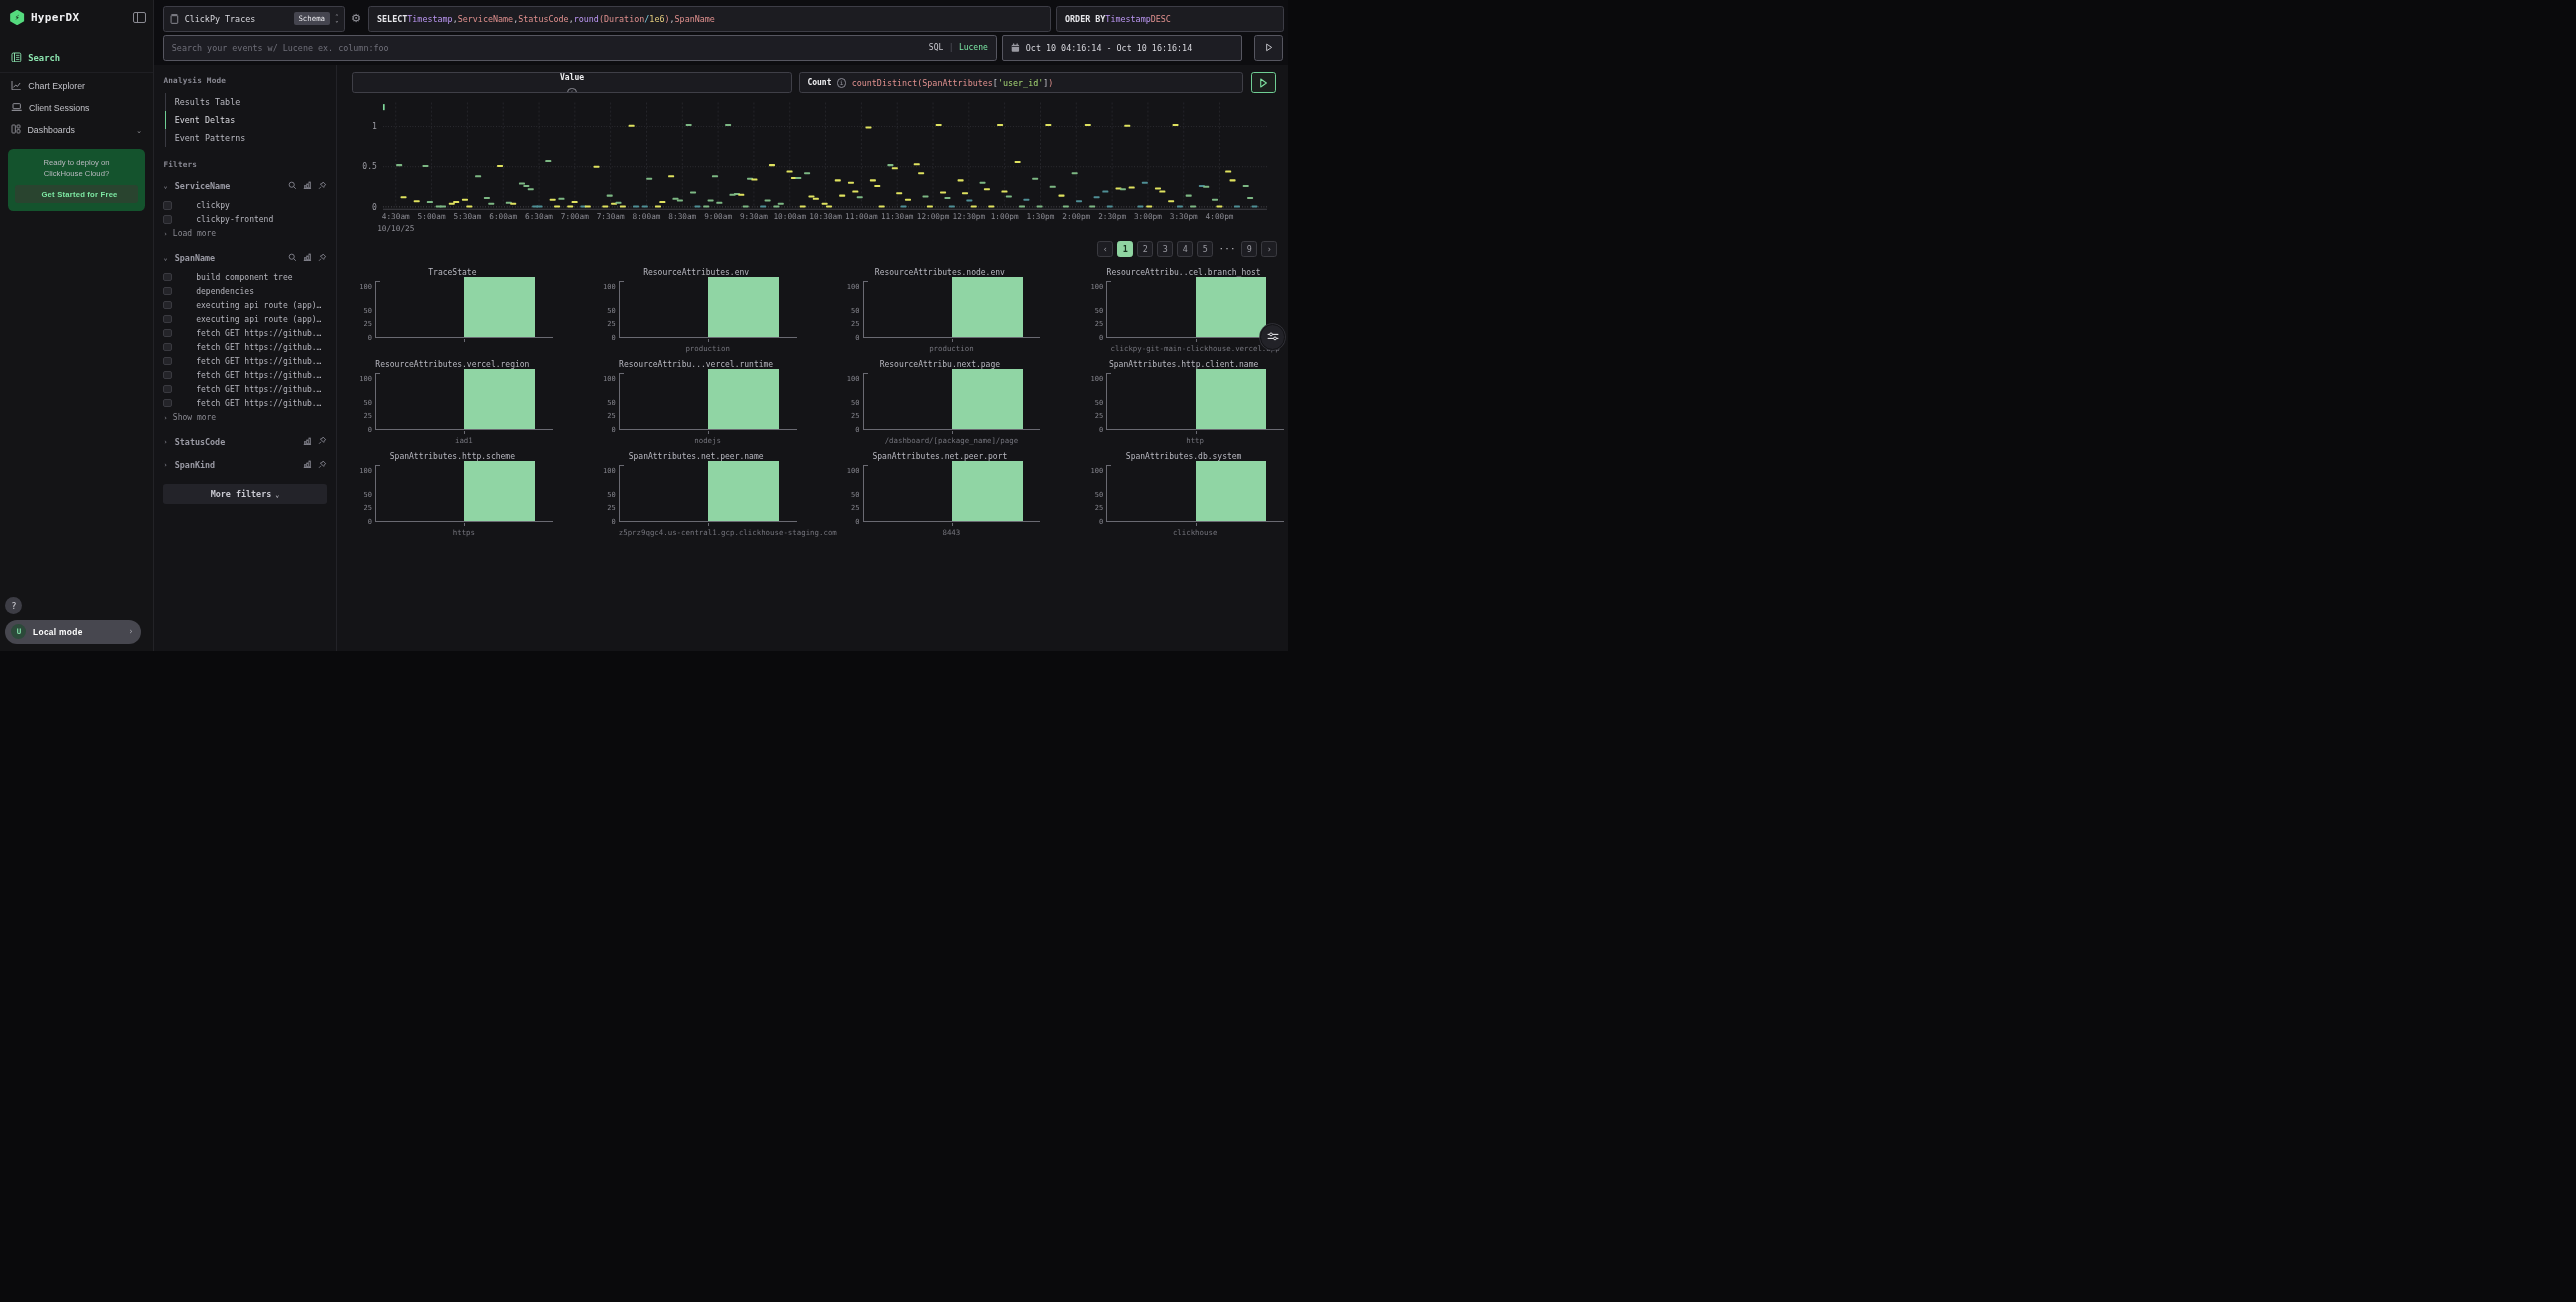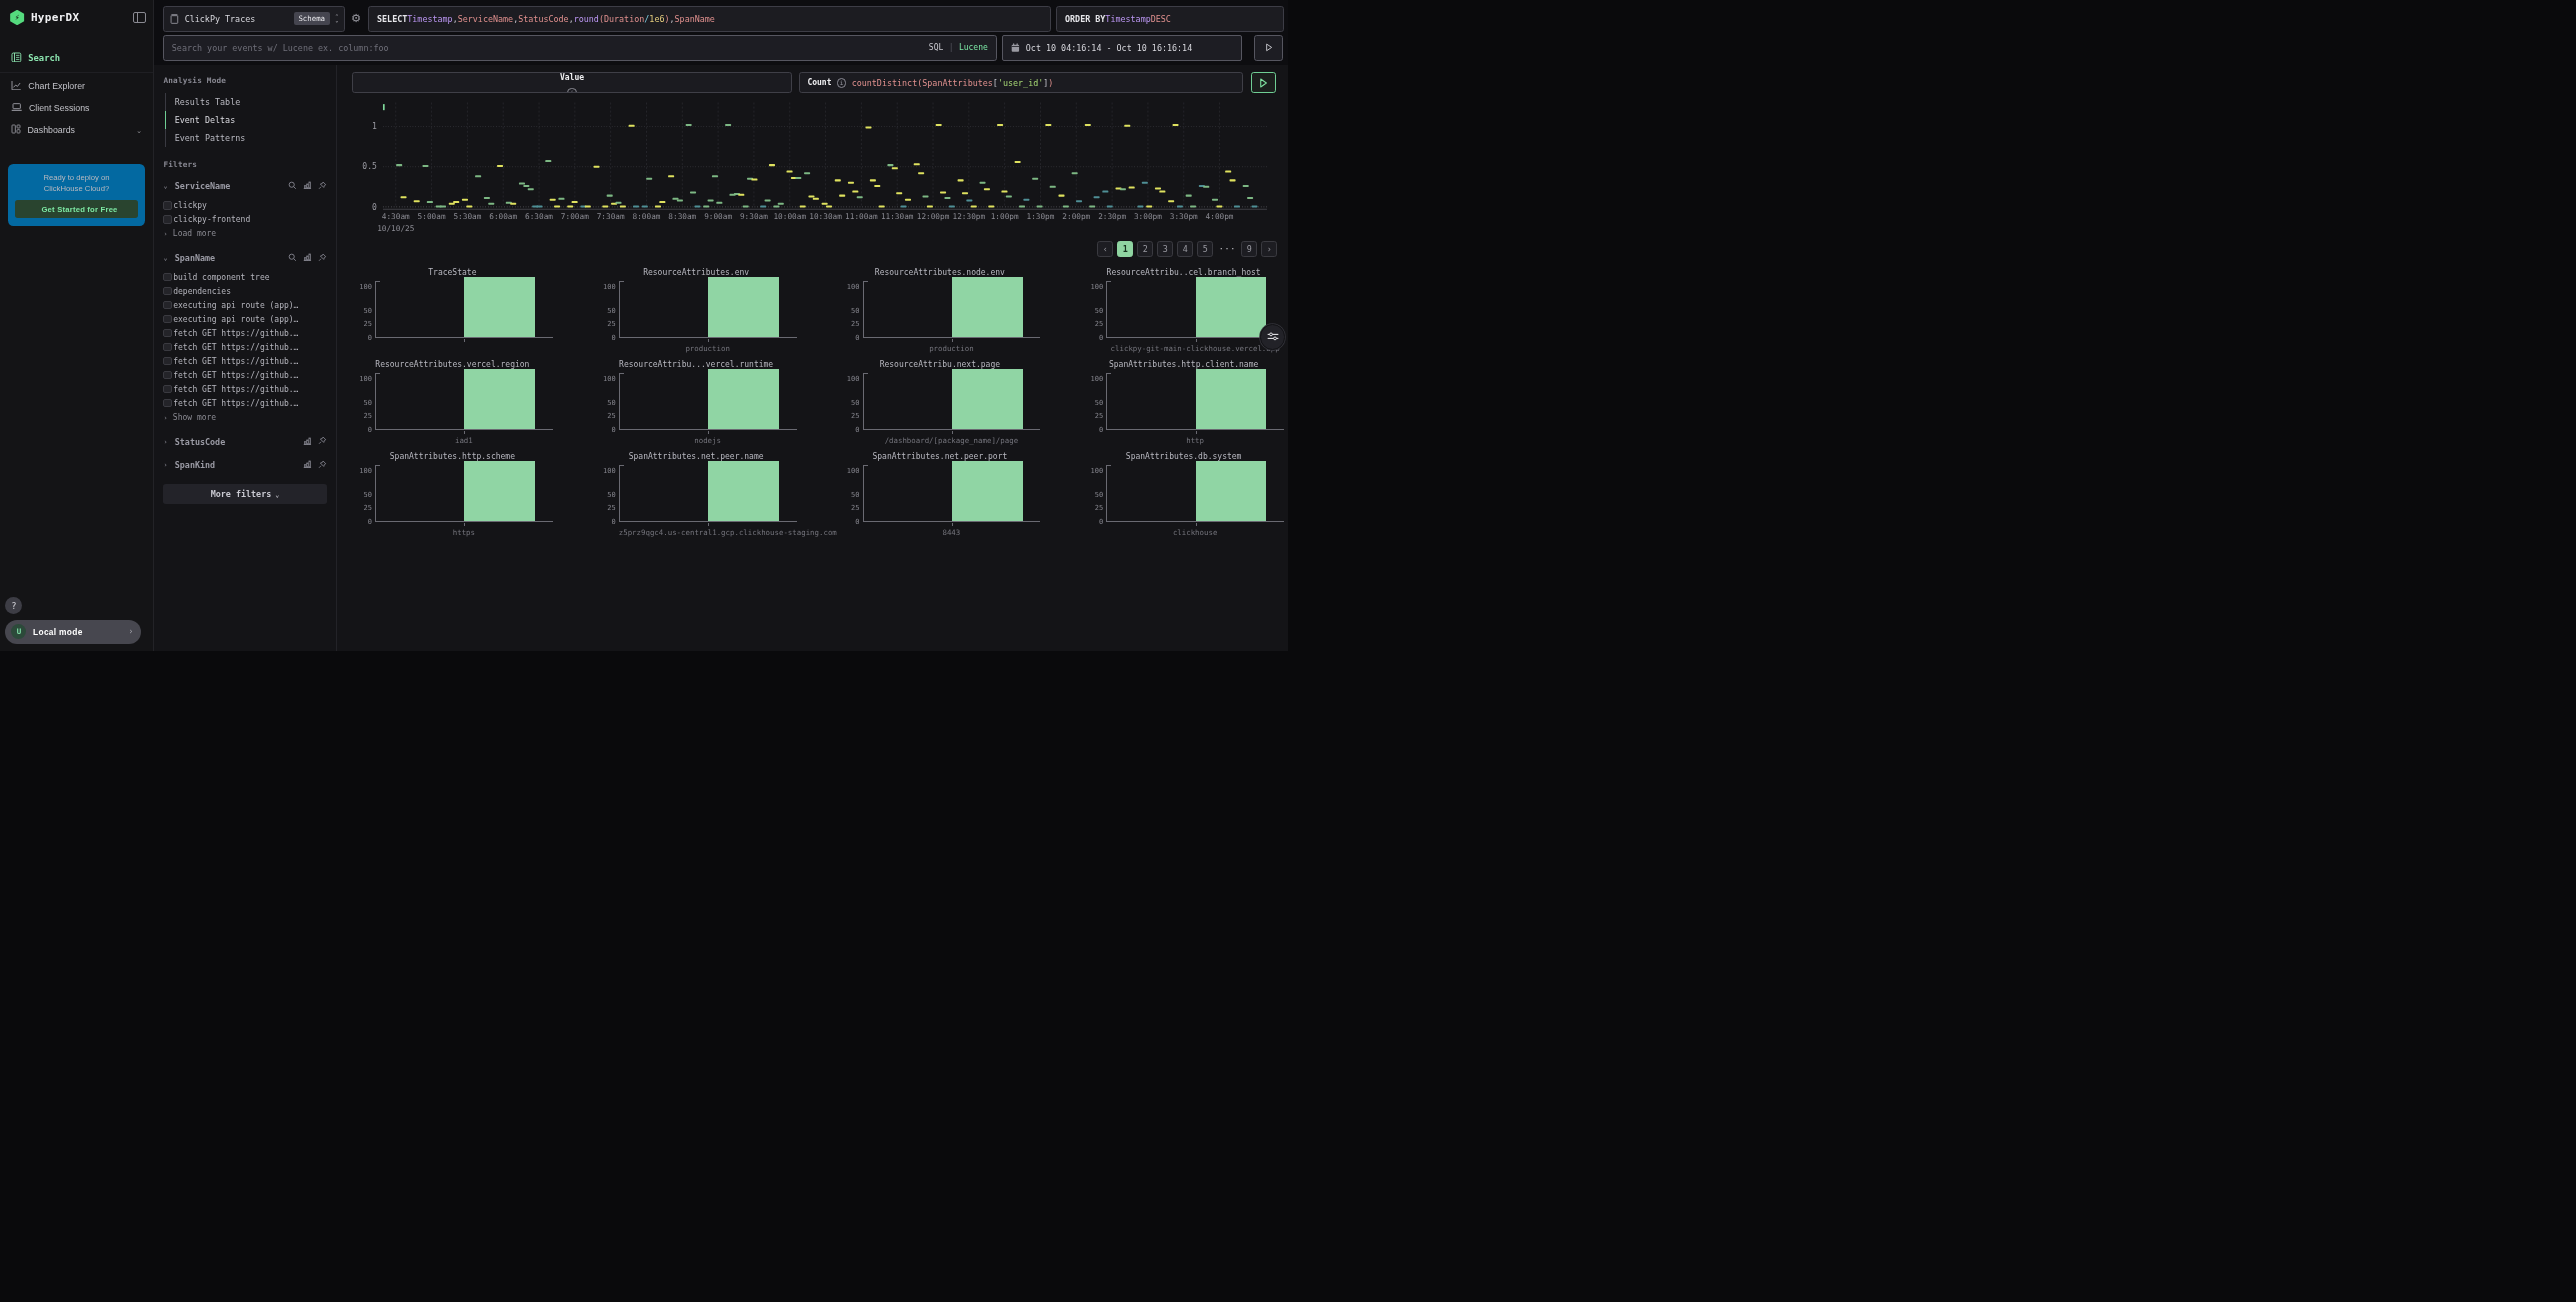--- a/index.html
+++ b/index.html
@@ -13,21 +13,21 @@
   .logo-hex { width:15.5px; height:15.5px; background:#55da7e; clip-path:polygon(50% 0,95% 26%,95% 74%,50% 100%,5% 74%,5% 26%); display:flex; align-items:center; justify-content:center; color:#0c0c0e; font-size:8px; font-weight:bold; }
   .logo-title { font-weight:bold; font-size:11px; color:#f2f2f4; letter-spacing:0.3px; flex:1; }
   .collapse-btn { width:13.5px; height:11.4px; border:1px solid #8a8a92; border-radius:2px; position:relative; cursor:pointer; }
   .collapse-btn::after { content:""; position:absolute; left:3.4px; top:0; bottom:0; width:1px; background:#8a8a92; }
   .nav { position:absolute; top:47px; left:0; right:0; }
   .nav-item { height:22px; display:flex; align-items:center; gap:6.7px; padding:0 10.8px; font-family:"Liberation Sans",sans-serif; font-size:8.8px; color:#c3c3c9; cursor:pointer; }
   .nav-item svg { flex:0 0 auto; }
   .nav-item.active { color:#8be3ae; font-weight:bold; font-family:"DejaVu Sans Mono","Liberation Mono",monospace; font-size:8.8px; }
   .nav-div { height:0.7px; background:#1f1f23; margin:2.7px 0; }
   .nav-chev { margin-left:auto; color:#9a9aa0; font-size:7.4px; }
-  .promo { position:absolute; top:164px; left:8px; right:8px; background:#0369a1; border-radius:5.4px; padding:8px 6.7px 8px; text-align:center; }
+  .promo { position:absolute; top:149px; left:8px; right:8px; background:#14532d; border-radius:5.4px; padding:8px 6.7px 8px; text-align:center; }
   .promo-text { font-family:"Liberation Sans",sans-serif; font-size:7.7px; color:#b9b9bf; line-height:1.45; }
   .promo-btn { margin-top:6px; width:100%; height:17.5px; background:#29442f; border:none; border-radius:2.7px; color:#7de8a3; font-family:"Liberation Sans",sans-serif; font-weight:bold; font-size:7.7px; letter-spacing:0.2px; cursor:pointer;padding-left:6px; }
   .help-fab { position:absolute; left:5.4px; top:597px; width:17px; height:17px; border-radius:50%; background:#3d3d45; color:#d6d6dc; display:flex; align-items:center; justify-content:center; font-size:8.8px; cursor:pointer; }
   .user-pill { position:absolute; left:5.4px; top:620px; width:136px; height:23.6px; border-radius:12px; background:#47474f; display:flex; align-items:center; gap:6.7px; padding:0 8px 0 6px; cursor:pointer; }
   .user-avatar { width:15px; height:15px; border-radius:50%; background:#2c4a3a; color:#7fe0a8; display:flex; align-items:center; justify-content:center; font-size:7.4px; font-weight:bold; }
   .user-label { font-family:"Liberation Sans",sans-serif; font-weight:bold; font-size:8.4px; color:#ffffff; flex:1; letter-spacing:0.3px; }
   .user-chev { color:#a8a8b0; font-size:8px; }
 
   
   .topbar { position:absolute; left:154px; top:0; right:0; height:65px; background:#0d0d10; }
@@ -57,21 +57,21 @@
   .rail-item.active { color:#dcdce2; }
   .rail-item.active::before { background:#6fce94; }
   .filters-h { margin-top:13.5px; }
   .fgroup { margin-top:10px; }
   .fg-head { display:flex; align-items:center; gap:4.7px; cursor:pointer; height:13.5px; }
   .fg-chev { color:#8a8a94; font-size:6.7px; width:6.7px; }
   .fg-name { font-weight:bold; color:#9a9aa4; font-size:8.4px; flex:1; }
   .fg-icons { display:flex; gap:6px; align-items:center; }
   .fg-icons svg { cursor:pointer; }
   .fg-items { margin-top:5.4px; }
-  .f-item { display:flex; align-items:center; gap:1px; height:14px; cursor:pointer; overflow:hidden; }
+  .f-item { display:flex; align-items:center; gap:24px; height:14px; cursor:pointer; overflow:hidden; }
   .f-cb { flex:0 0 8.8px; width:8.8px; height:8.8px; border-radius:2px; background:#242429; border:0.7px solid #3a3a40; }
   .f-label { color:#b5b5bd; font-size:8px; white-space:nowrap; overflow:hidden; }
   .f-footer { display:flex; gap:5.4px; align-items:center; color:#8a8a92; font-size:8px; height:15px; cursor:pointer; }
   .f-footer .chev { font-size:6.7px; }
   .more-filters { margin-top:12px; width:100%; height:20px; background:#232329; border:none; border-radius:2.7px; color:#c9c9d1; font-family:inherit; font-weight:bold; font-size:8.4px; cursor:pointer; }
   .more-filters span { font-weight:normal; font-size:6.7px; margin-left:4px; }
 
   
   .main { position:absolute; left:337px; top:65px; right:0; bottom:0; background:#141417; }
   .metric-box { position:absolute; top:7.4px; height:21px; background:#1b1b20; border:0.7px solid #3f3f47; border-radius:2.7px; display:flex; align-items:center; gap:5.4px; padding:0 7.4px; white-space:nowrap; overflow:hidden; }

